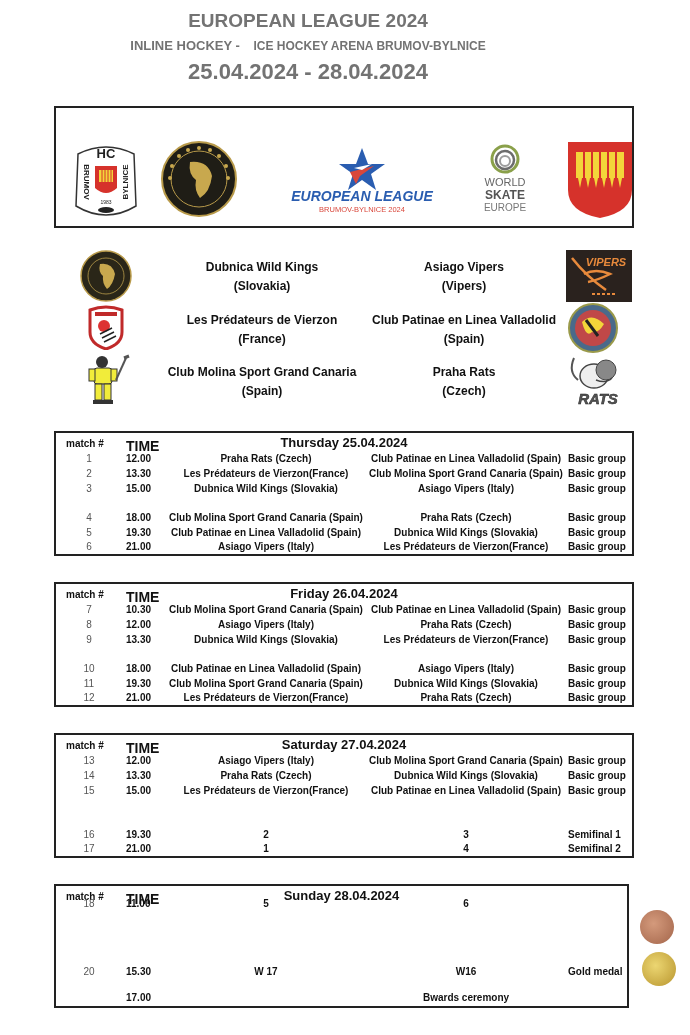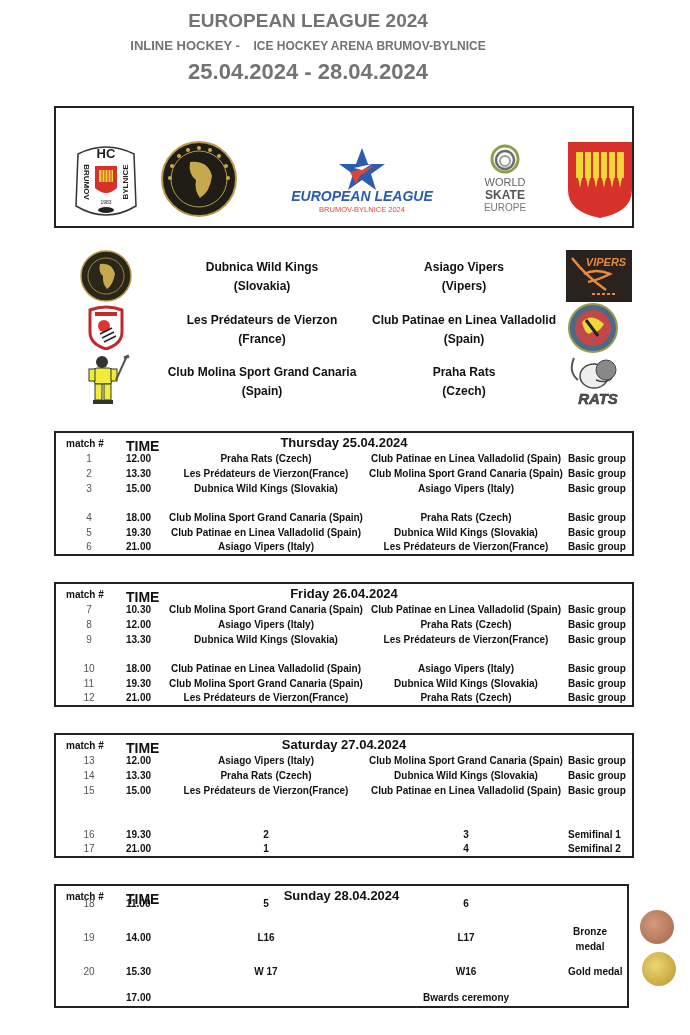--- a/index.html
+++ b/index.html
@@ -22,21 +22,21 @@
   .sched { position: absolute; left: 54px; width: 580px; border: 2px solid #222; font-size: 10px; font-weight: bold; }
   .sched-head { position: absolute; top: 2px; left: 0; width: 100%; height: 16px; }
   .h-match { position: absolute; left: 10px; top: 3px; font-size: 10px; }
   .h-time { position: absolute; left: 70px; top: 3px; font-size: 14px; }
   .h-day { position: absolute; left: 0; width: 100%; text-align: center; top: 0; font-size: 13px; }
   .row { position: absolute; left: 0; width: 100%; height: 15px; }
   .c-num { position: absolute; left: 18px; width: 30px; text-align: center; color: #555; font-weight: normal; }
   .c-time { position: absolute; left: 70px; }
   .c-home { position: absolute; left: 100px; width: 220px; text-align: center; }
   .c-away { position: absolute; left: 300px; width: 220px; text-align: center; }
-  .c-grp { position: absolute; left: 512px; white-space: nowrap; text-align: center; }
+  .c-grp { position: absolute; left: 512px; white-space: nowrap; }
   .medal { position: absolute; border-radius: 50%; }
 </style>
 </head>
 <body>
 
 <div class="hdr hdr-title">EUROPEAN LEAGUE 2024</div>
 <div class="hdr hdr-sub">
   <span>INLINE HOCKEY  -</span>
   <span class="venue">ICE HOCKEY ARENA BRUMOV-BYLNICE</span>
 </div>
@@ -362,27 +362,20 @@
     <span class="h-match">match #</span>
     <span class="h-time">TIME</span>
     <span class="h-day">Sunday 28.04.2024</span>
   </div>
   <div class="row" style="top:12px;">
     <span class="c-num">18</span>
     <span class="c-time">11.00</span>
     <span class="c-home">5</span>
     <span class="c-away">6</span>
   </div>
-  <div class="row" style="top:46px;">
-    <span class="c-num">19</span>
-    <span class="c-time">14.00</span>
-    <span class="c-home">L16</span>
-    <span class="c-away">L17</span>
-    <span class="c-grp" style="top:-8px;width:44px;white-space:normal;line-height:15px;">Bronze medal</span>
-  </div>
   <div class="row" style="top:80px;">
     <span class="c-num">20</span>
     <span class="c-time">15.30</span>
     <span class="c-home">W 17</span>
     <span class="c-away">W16</span>
     <span class="c-grp">Gold medal</span>
   </div>
   <div class="row" style="top:106px;">
     <span class="c-num"></span>
     <span class="c-time">17.00</span>

